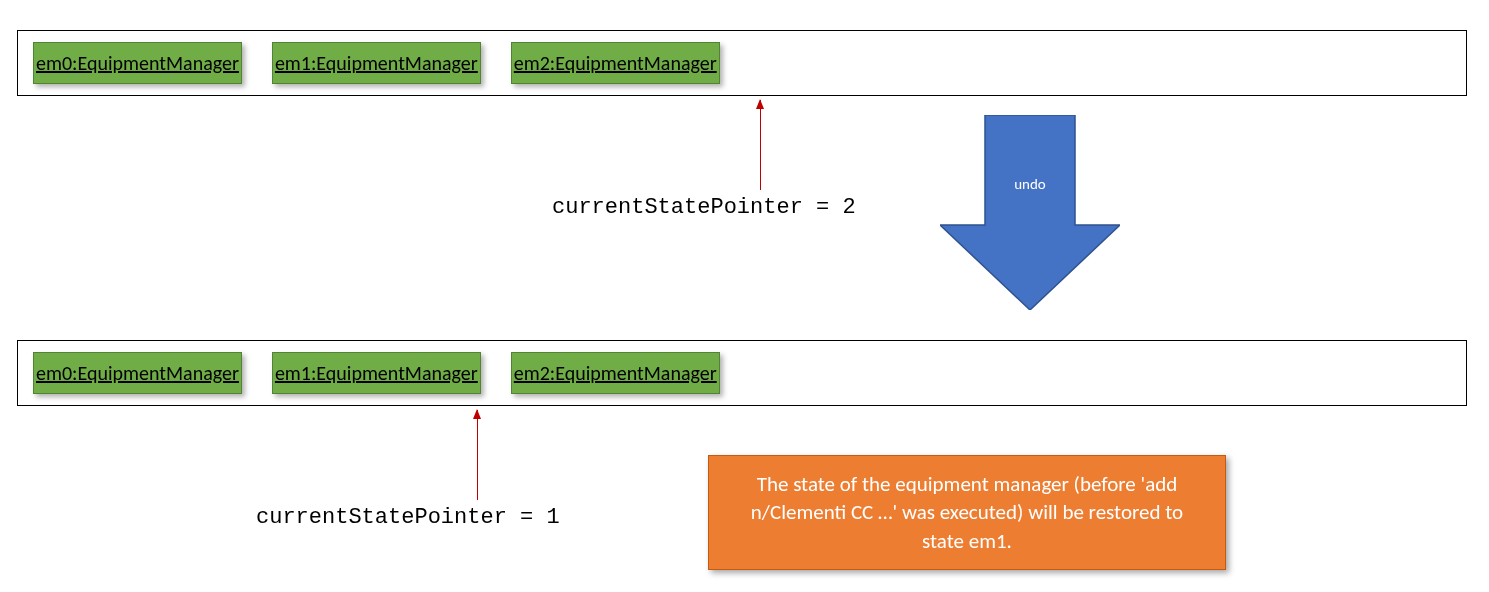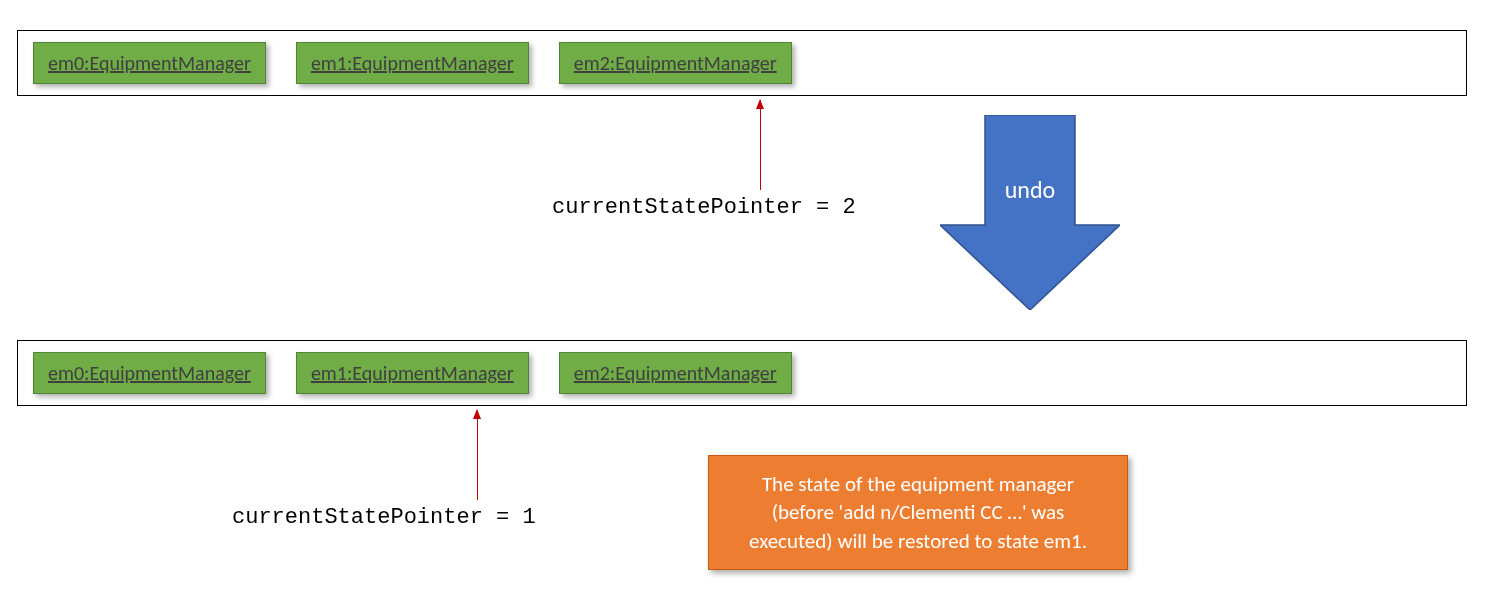--- a/index.html
+++ b/index.html
@@ -19,22 +19,22 @@
       border: 1.5px solid #000;
       background: white;
       display: flex;
       align-items: center;
       padding: 10px 15px;
       gap: 30px;
     }
     .state-box {
       background: #70AD47;
       border: 1px solid #548235;
-      padding: 8px 14px;
-      color: #404040;
+      padding: 8px 2px;
+      color: #000000;
       font-size: 20px;
       text-decoration: underline;
       box-shadow: 3px 3px 5px rgba(0,0,0,0.3);
       white-space: nowrap;
     }
     .pointer-arrow {
       position: absolute;
       width: 1px;
       background: #C00000;
     }
@@ -58,21 +58,21 @@
     }
     .undo-arrow {
       position: absolute;
     }
     .undo-arrow svg {
       display: block;
     }
     .undo-label {
       position: absolute;
       color: white;
-      font-size: 24px;
+      font-size: 15px;
       top: 60px;
       left: 0;
       width: 100%;
       text-align: center;
     }
     .callout-box {
       position: absolute;
       background: #ED7D31;
       border: 1px solid #C55A11;
       color: white;
@@ -102,15 +102,15 @@
   <div class="undo-label">undo</div>
 </div>
 
 <div class="state-container" style="left:17px; top:340px; width:1450px; height:66px;">
   <div class="state-box">em0:EquipmentManager</div>
   <div class="state-box">em1:EquipmentManager</div>
   <div class="state-box">em2:EquipmentManager</div>
 </div>
 
 <div class="pointer-arrow" style="left:477px; top:410px; height:90px;"></div>
-<div class="pointer-label" style="left:232px; top:505px;">currentStatePointer = 1</div>
+<div class="pointer-label" style="left:256px; top:505px;">currentStatePointer = 1</div>
 
-<div class="callout-box" style="left:708px; top:455px; width:420px;">The state of the equipment manager (before 'add n/Clementi CC …' was executed) will be restored to state em1.</div>
+<div class="callout-box" style="left:708px; top:455px; width:518px;">The state of the equipment manager (before 'add n/Clementi CC …' was executed) will be restored to state em1.</div>
 
 </body></html>

